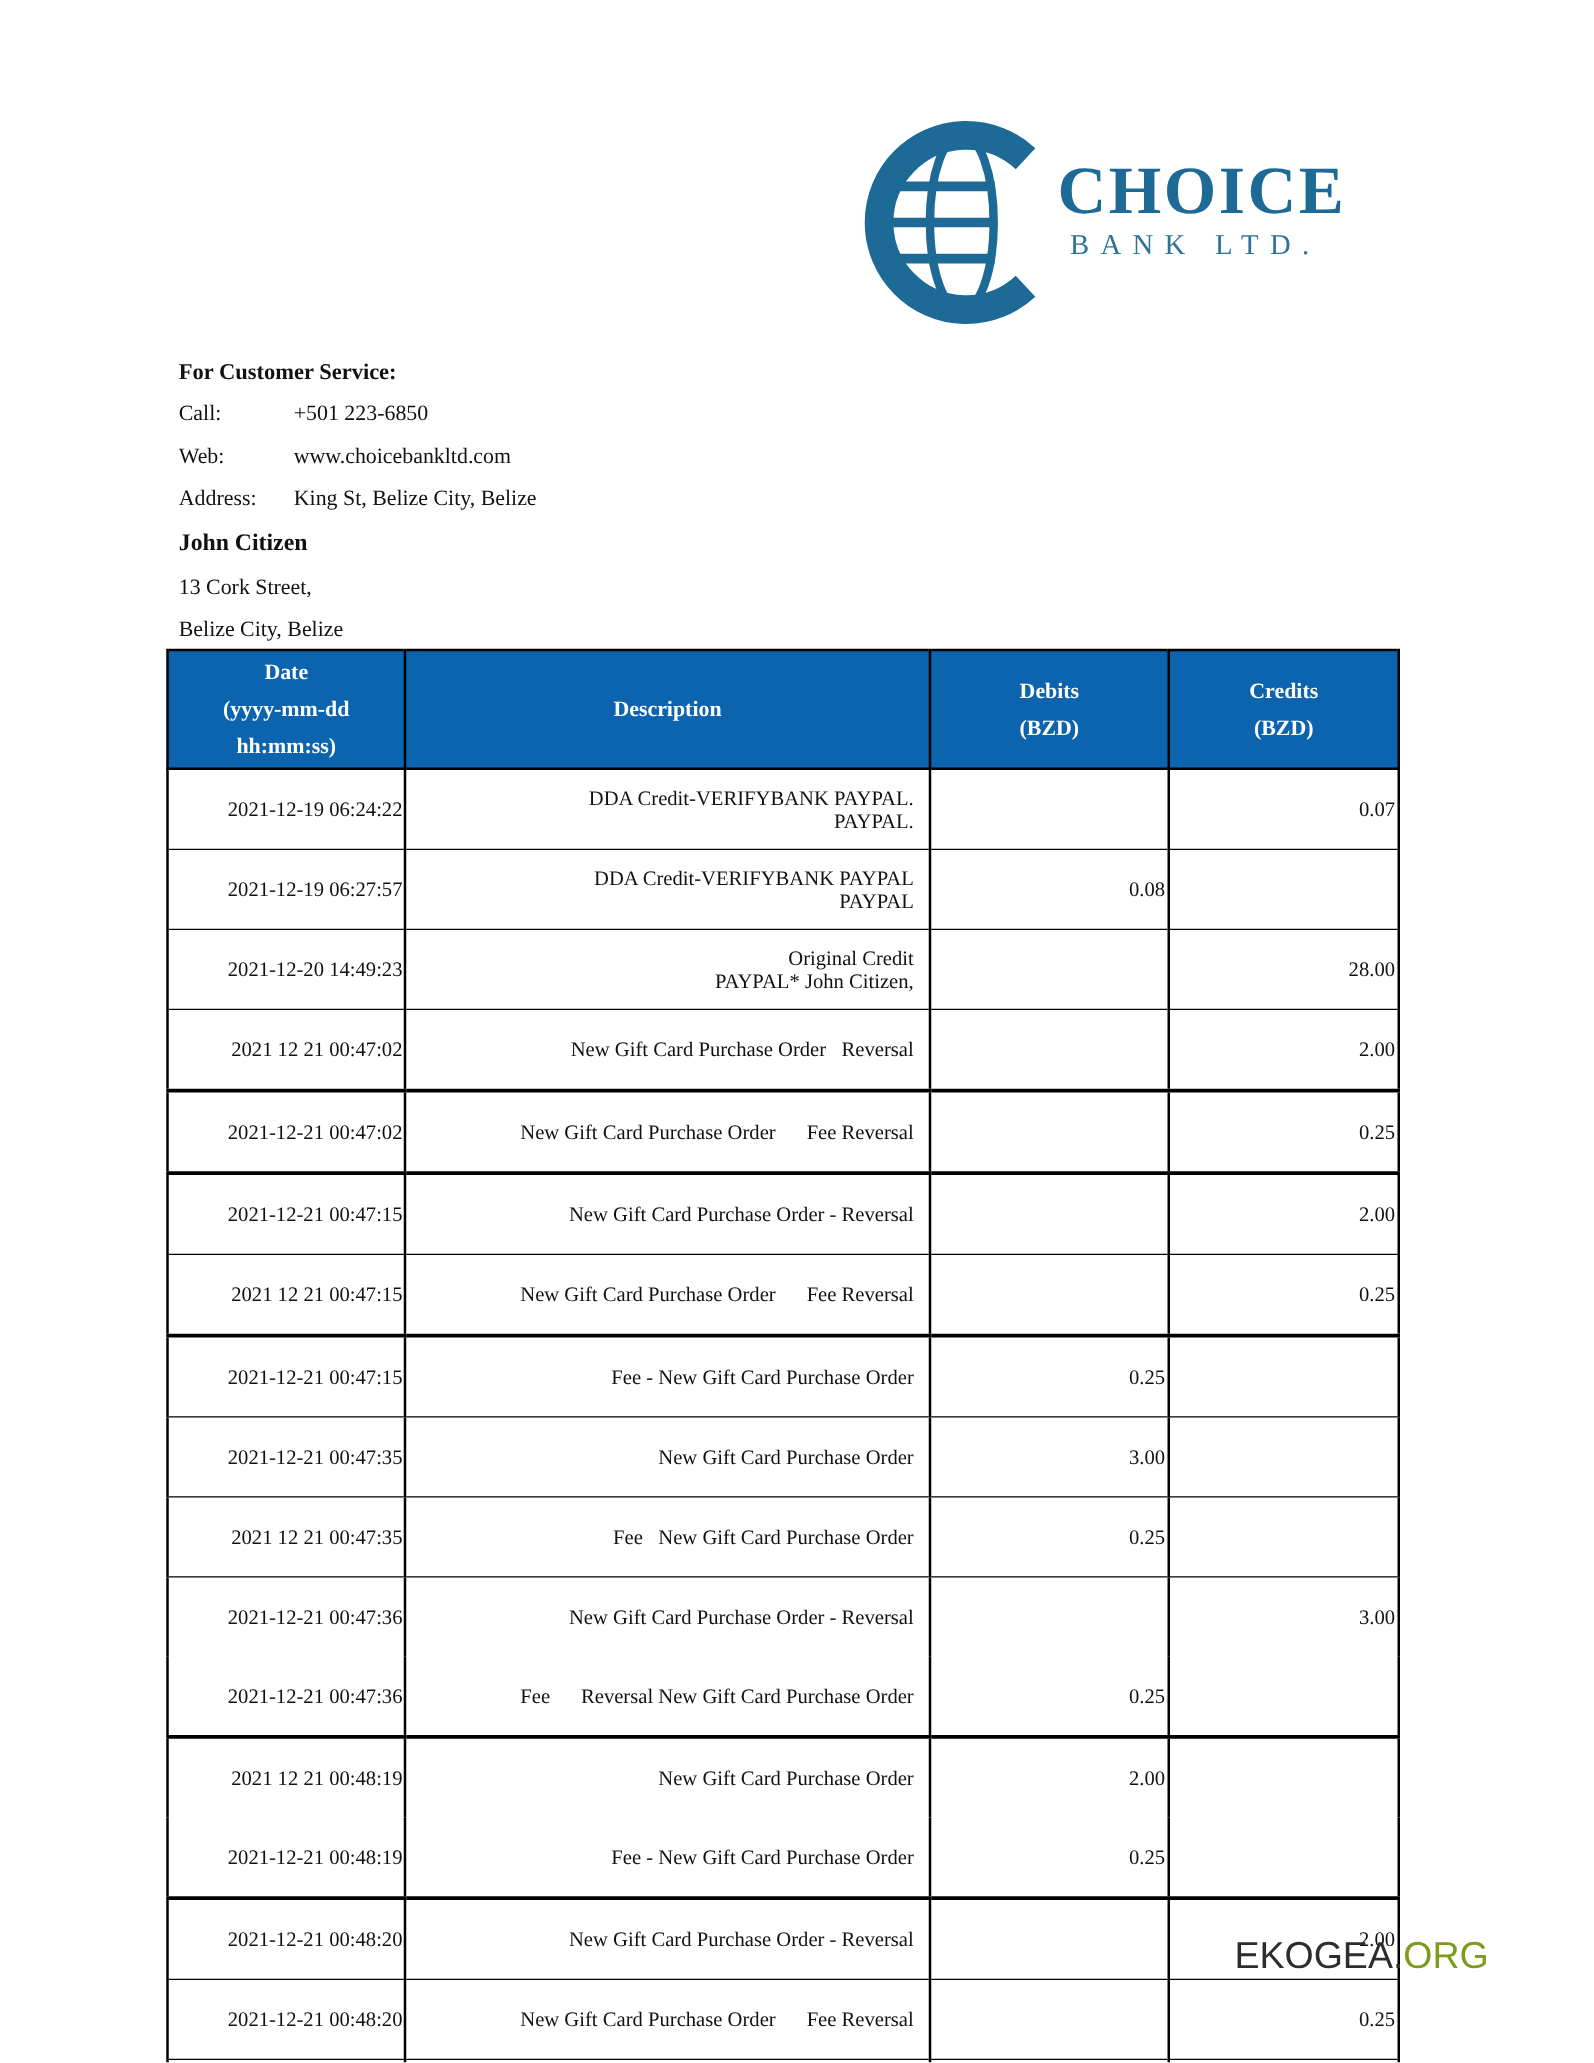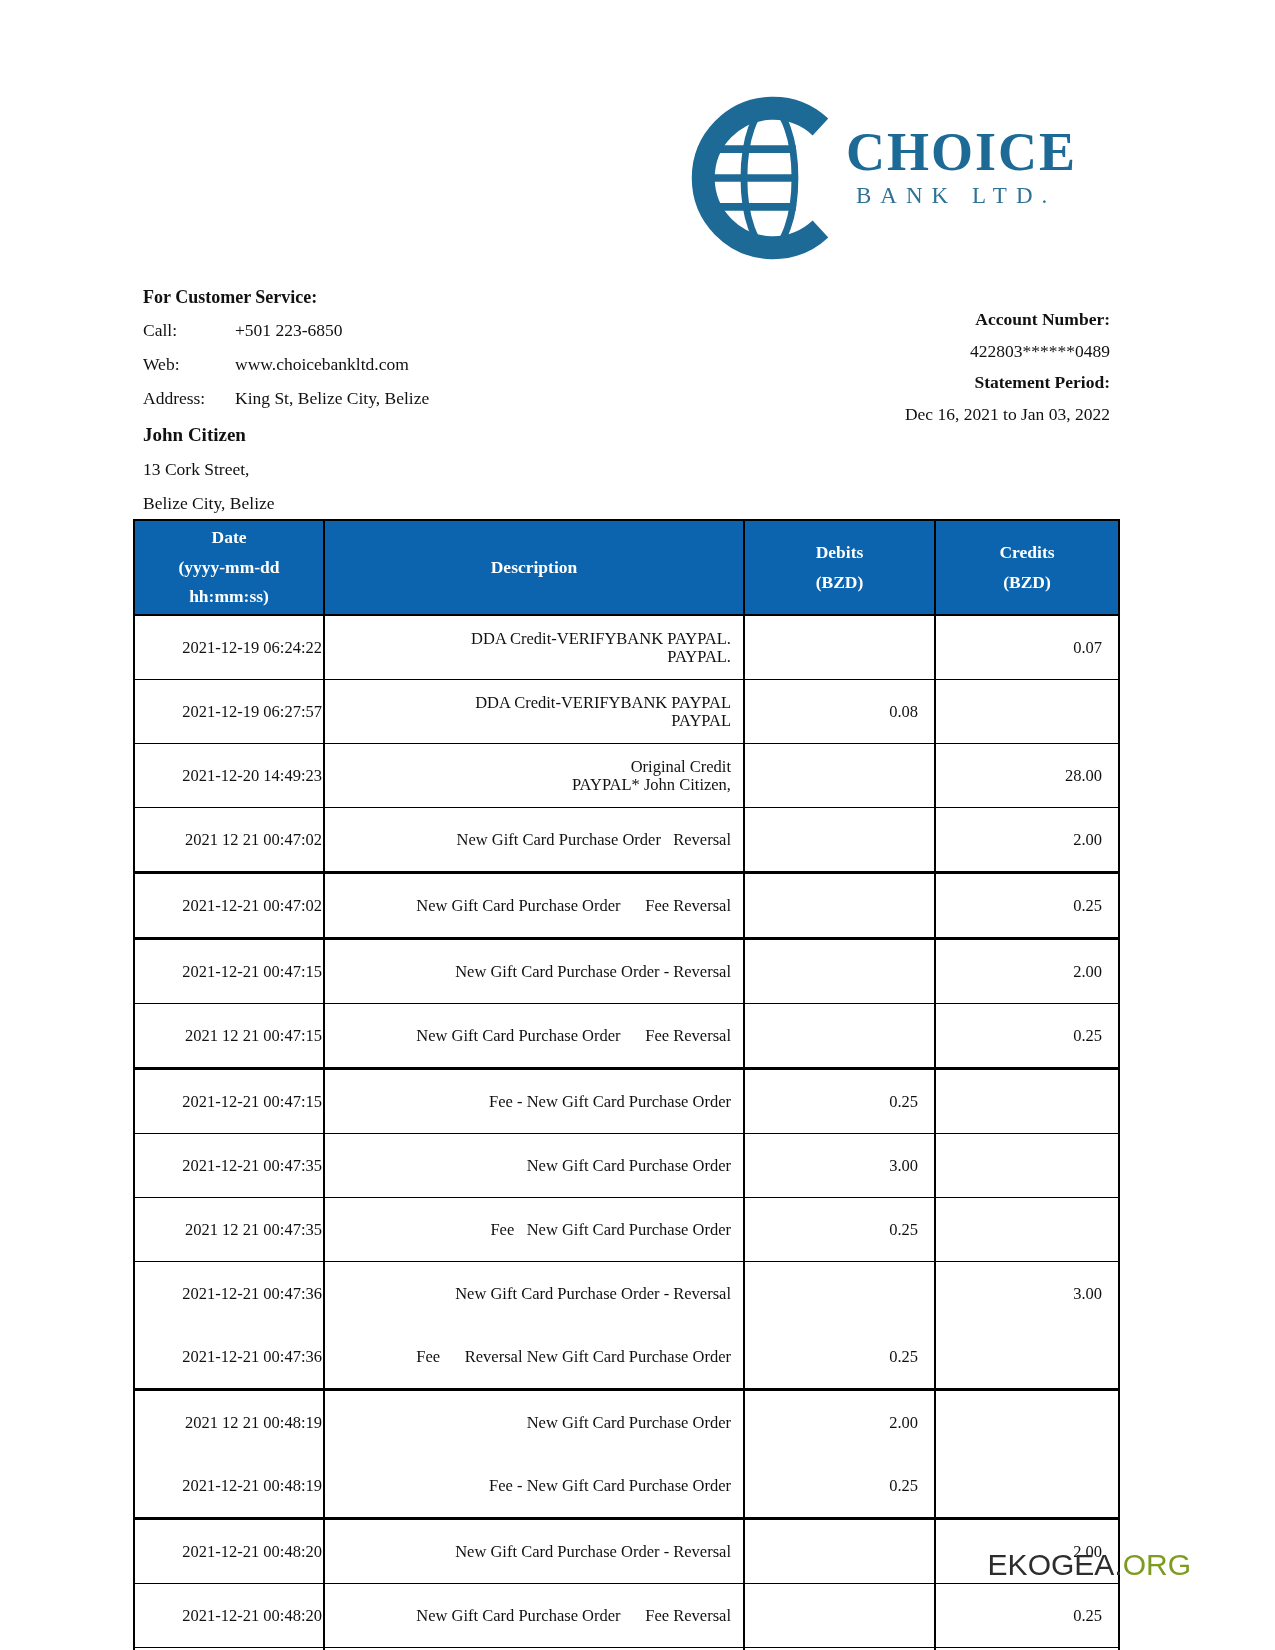--- a/index.html
+++ b/index.html
@@ -47,21 +47,21 @@
     height:91px;vertical-align:middle;text-align:center;
     border-left:2px solid #000;border-right:2px solid #000;
     border-bottom:2.5px solid #000;
   }
   table.txn td{
     border-left:2px solid #000;border-right:2px solid #000;
     font-size:16.5px;height:55px;vertical-align:middle;background:#fff;
   }
   td.c-date{text-align:right;border-radius:26px;}
   td.c-desc{text-align:right;padding:4px 12px;white-space:pre-wrap;line-height:18px;}
-  td.c-debit,td.c-credit{text-align:right;padding-right:16px;}
+  td.c-debit,td.c-credit{text-align:right;padding-right:2px;}
   tr.sep-thin  td{border-bottom:1.5px solid #000;}
   tr.sep-thick td{border-bottom:3px solid #000000;}
   tr.sep-none  td{border-bottom:0;}
 
   
   .watermark{
     position:absolute;right:84px;top:1548px;
     font-family:"Liberation Sans", sans-serif;
     font-size:30px;letter-spacing:0px;color:#2d2d2d;white-space:nowrap;
     z-index:5;
@@ -97,26 +97,20 @@
       <span>Web:</span>
       <span>www.choicebankltd.com</span>
       <span>Address:</span>
       <span>King St, Belize City, Belize</span>
     </div>
     <div class="customer-name">John Citizen</div>
     <div class="addr-line">13 Cork Street,</div>
     <div class="addr-line">Belize City, Belize</div>
   </div>
 
-  <div class="acct-block">
-    <div class="acct-label">Account Number:</div>
-    <div>422803******0489</div>
-    <div class="acct-label">Statement Period:</div>
-    <div>Dec 16, 2021 to Jan 03, 2022</div>
-  </div>
 
   <table class="txn">
     <colgroup>
       <col style="width:190px">
       <col style="width:420px">
       <col style="width:191px">
       <col style="width:184px">
     </colgroup>
     <thead>
       <tr>

